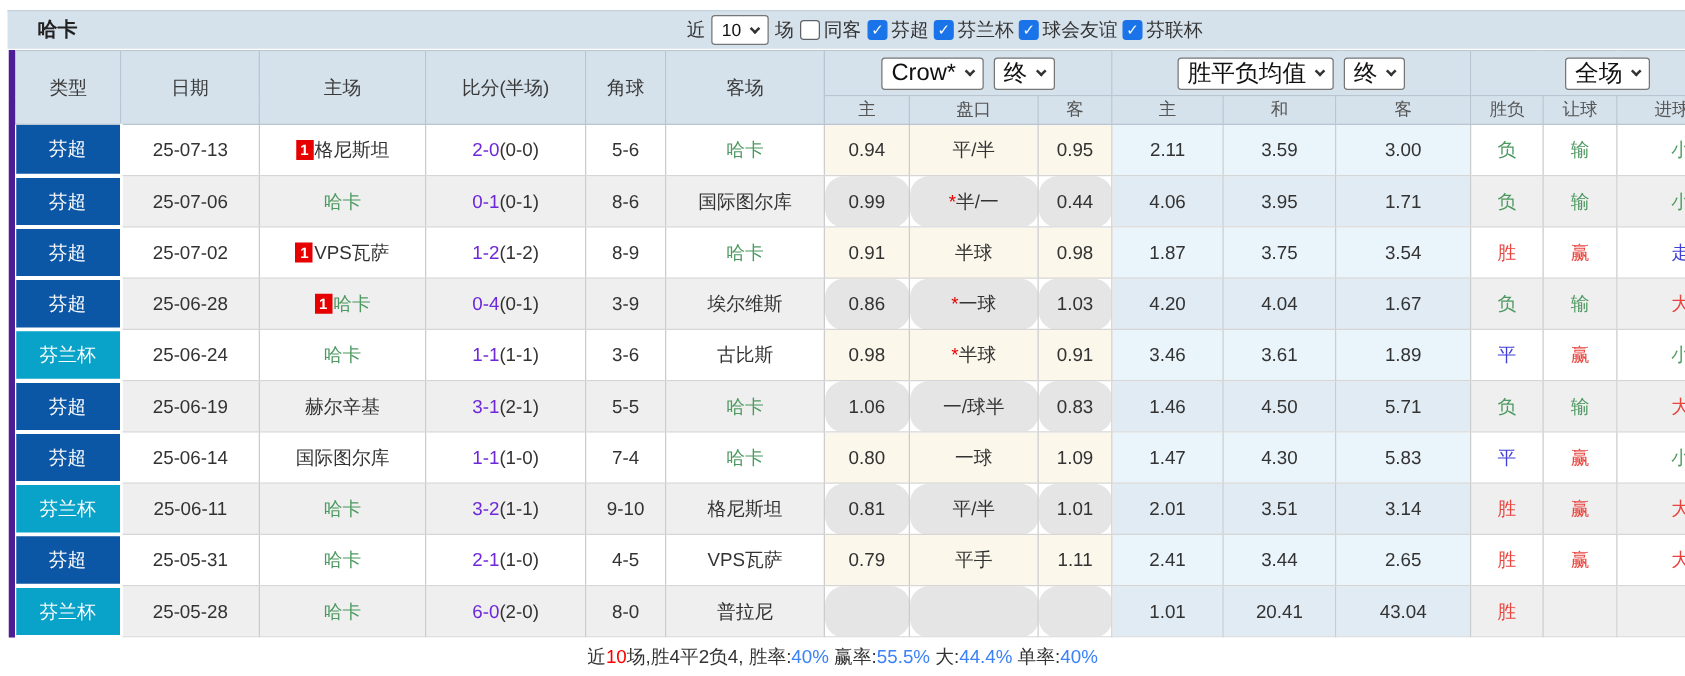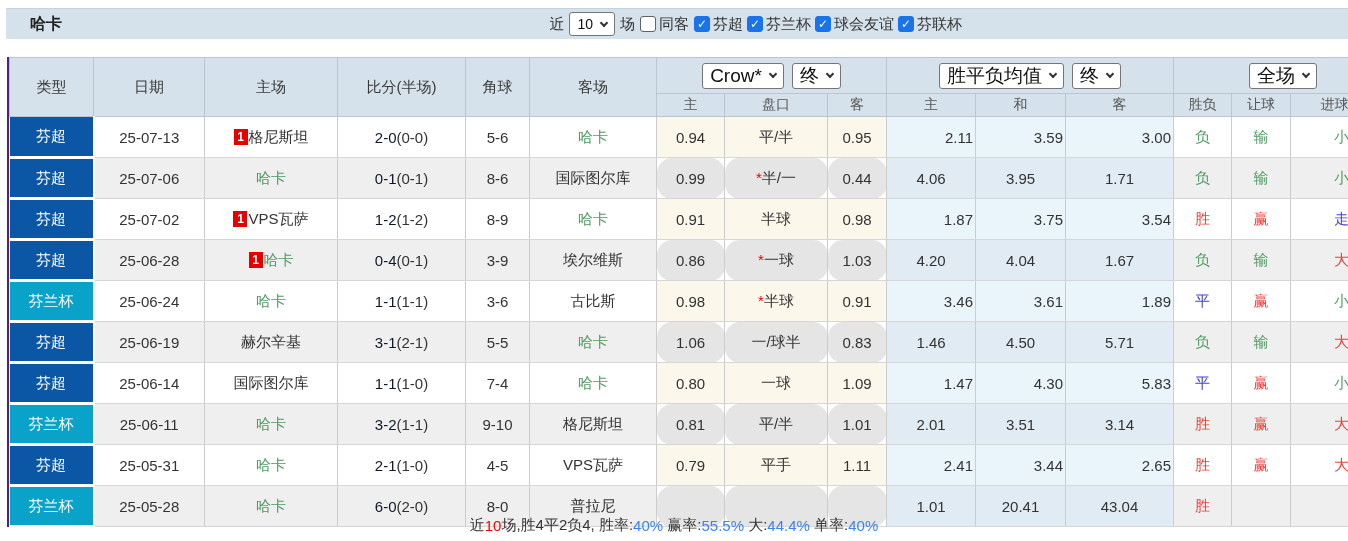--- a/index.html
+++ b/index.html
@@ -20,41 +20,41 @@
   .hsel { height:26px; font-size:19px; }
 
   
   .cb-item { display:inline-flex; align-items:center; gap:3px; cursor:default; }
   .cb { width:16px; height:16px; border:1.5px solid #5f6368; border-radius:3px; background:#fff;
         display:inline-flex; align-items:center; justify-content:center; flex:0 0 auto; }
   .cb.checked { background:#1a73e8; border-color:#1a73e8; color:#fff; font-size:12px; font-weight:bold; }
   .cb.checked::after { content:"✓"; }
 
   
-  .table-wrap { position:absolute; left:7px; top:57px; width:1341px; height:470px; overflow:hidden;
-                border-left:2px solid #4c1d95; }
+  .table-wrap { position:absolute; left:7px; top:40px; width:1341px; height:470px; overflow:hidden;
+                border-left:5px solid #4c1d95; }
   table { border-collapse:collapse; table-layout:fixed; width:1383px; }
   thead th { background:#d5e1eb; font-weight:normal; color:#3a3a3a; border:1px solid #b9c6d1; }
   tr.h1 th { height:36px; font-size:15px; }
   tr.h2 th { height:23px; font-size:14px; color:#555; }
   .selcell { vertical-align:middle; }
   .selgroup { display:flex; align-items:center; justify-content:center; gap:8px; }
 
   tbody td { height:41px; text-align:center; font-size:15px; color:#333;
              border-right:1px solid #ccc; border-bottom:1px solid #d6d6d6;
              overflow:hidden; white-space:nowrap; padding:0 2px; }
   tr.odd  td.plain { background:#ffffff; }
   tr.even td.plain { background:#efefef; }
   tr.odd  td.crow  { background:#fcf7eb; }
   tr.even td.crow  { background:#e5e5e5;border-radius:15px; }
-  tr.odd  td.avg   { background:#eaf4fb;text-align:right; }
+  tr.odd  td.avg   { background:#eaf4fb; }
   tr.even td.avg   { background:#e1ebf3; }
   td.type { color:#fff; font-size:15px; border-right:2px solid #fff; border-bottom:3px solid #fff; }
 
-  .score-main { color:#0f172a; }
+  .score-main { color:#6d28d9; }
   .score-half { color:#333; }
   .team-green { color:#4d9960; }
   .badge1 { display:inline-block; background:#e60000; color:#fff; font-size:12px; font-weight:bold;
             width:14px; height:16px; line-height:16px; margin-right:1px; text-align:center; vertical-align:1px; }
   .star { color:#e60000; }
   .c-green { color:#4d9960; }
   .c-red   { color:#e8433c; }
   .c-blue  { color:#4040d8; }
 
   

